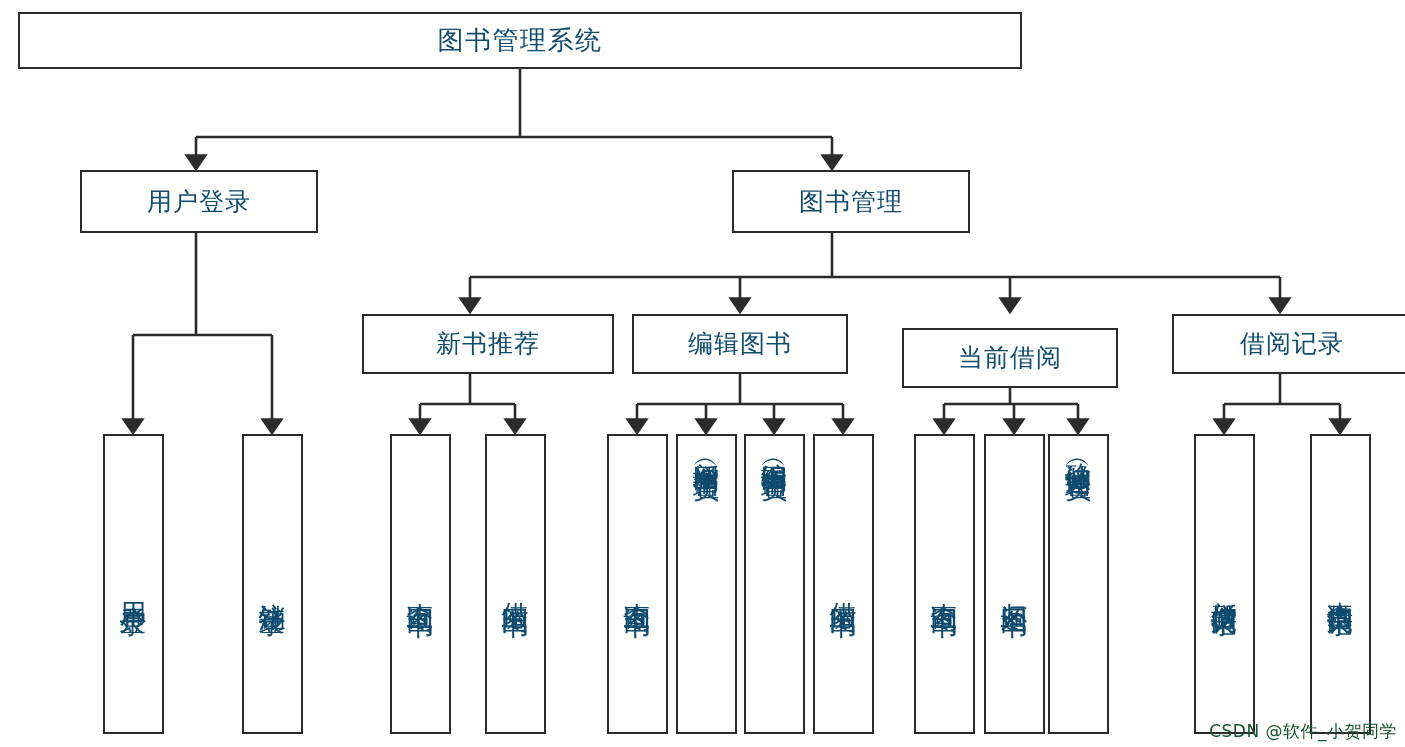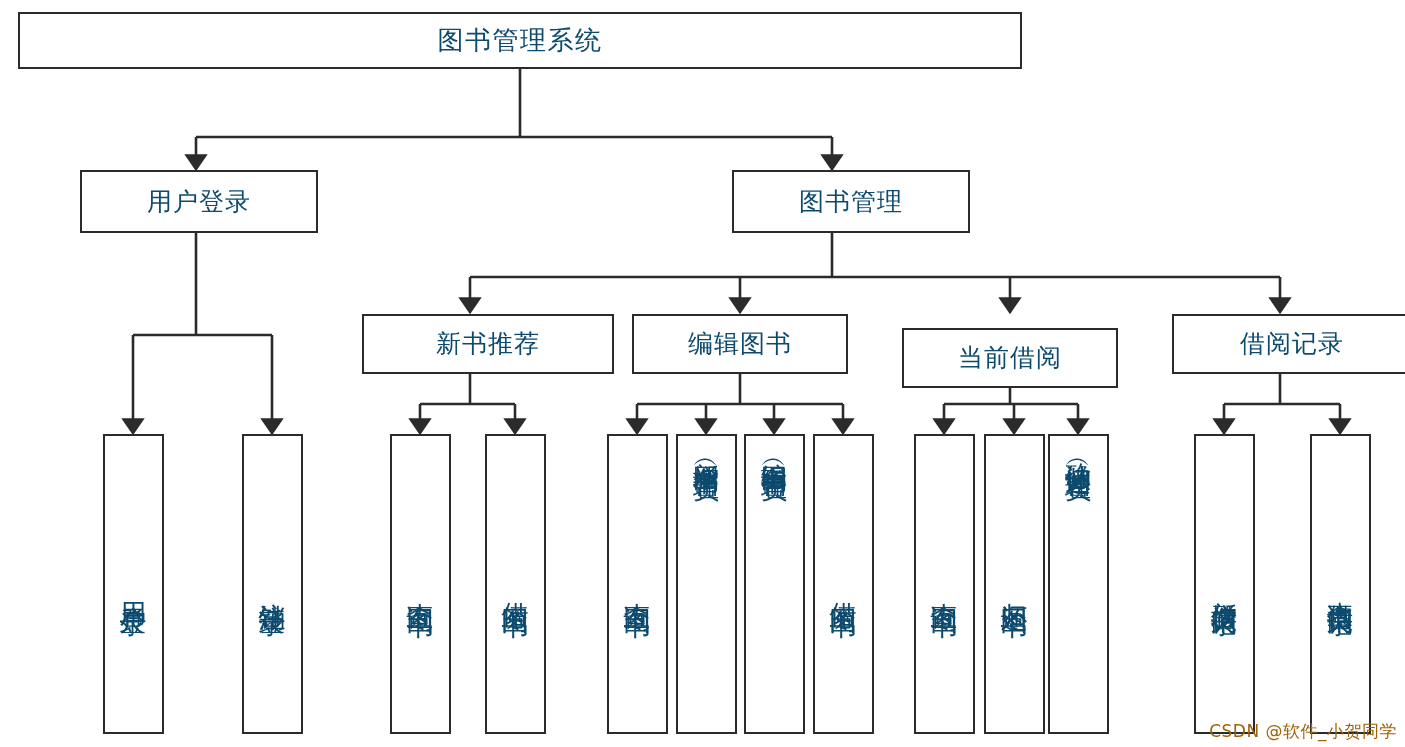--- a/index.html
+++ b/index.html
@@ -66,21 +66,21 @@
   }
   .node.vert.long .node-label {
     font-size: 26px;
     letter-spacing: 2px;
   }
   .watermark {
     position: absolute;
     right: 8px;
     bottom: 4px;
     font-size: 17px;
-    color: #a16207;
+    color: #14532d;
     letter-spacing: 0.5px;
     white-space: nowrap;
     font-family: "DejaVu Sans", "Liberation Sans", sans-serif;
   }
 </style>
 </head>
 <body>
 
 <div id="canvas">
 

